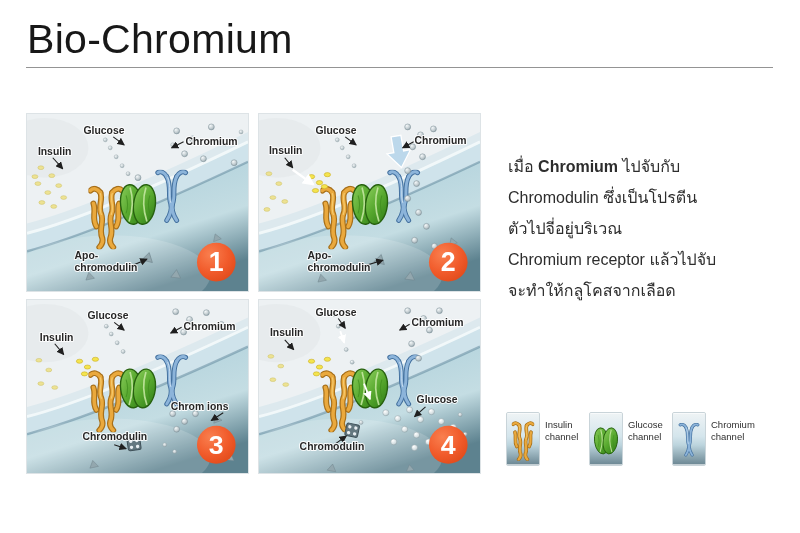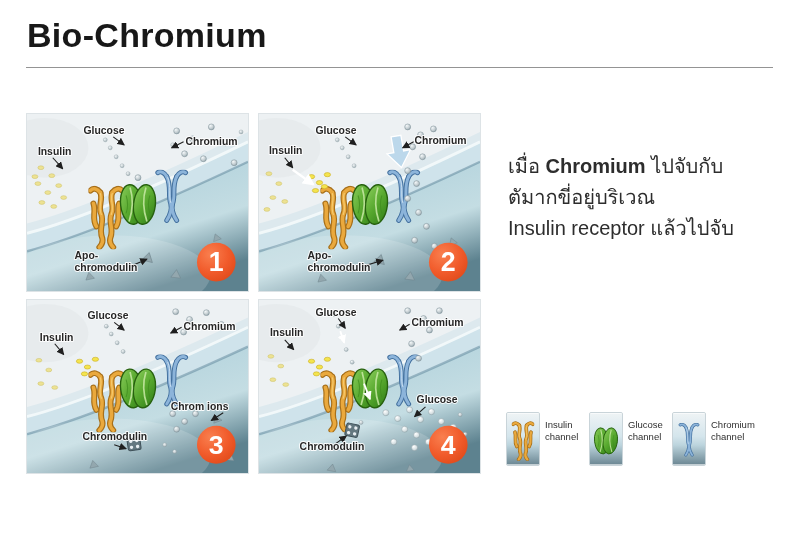--- a/index.html
+++ b/index.html
@@ -6,36 +6,36 @@
   html,body { width:800px; height:533px; }
   body {
     background:#ffffff;
     font-family:"Liberation Sans", sans-serif;
     position:relative;
     overflow:hidden;
   }
   .slide { position:absolute; inset:0; }
   .title {
     position:absolute; left:27px; top:16px;
-    font-size:34px; font-weight:bold; color:#181818; letter-spacing:.3px;
+    font-size:41px; font-weight:normal; color:#181818; letter-spacing:.3px;
   }
   .rule { position:absolute; left:26px; top:67px; width:747px; height:1px; background:#949494; }
   .panel {
     position:absolute; width:223px;
     border:1px solid #dde3e6; background:#edf1f3;
   }
   .panel svg { display:block; width:100%; height:100%; }
   #panel1 { left:26px;  top:113px; height:179px; }
   #panel2 { left:258px; top:113px; height:179px; }
   #panel3 { left:26px;  top:299px; height:175px; }
   #panel4 { left:258px; top:299px; height:175px; }
 
   .desc {
     position:absolute; left:508px; top:151px; width:292px;
-    font-size:20px; line-height:31px; color:#2d2d2d;
+    font-size:16px; line-height:31px; color:#2d2d2d;
   }
   .desc b { font-weight:bold; }
 
   .legend { position:absolute; left:506px; top:412px; display:flex; }
   .legend-item { width:83px; display:flex; gap:5px; }
   .tile {
     width:34px; height:54px; flex:0 0 34px;
     border:1px solid #c9d4d9; border-radius:2px; overflow:hidden;
   }
   .tile svg { display:block; width:100%; height:100%; }
@@ -429,22 +429,24 @@
       <text class="lbl" x="41" y="154">Chromodulin</text>
       <g>
         <circle cx="191" cy="149" r="19.5" fill="url(#gBadge)"></circle>
         <text class="badgeNum" x="191" y="158">4</text>
       </g>
     </svg>
   </div>
 
   <div class="desc">
     <div><span>เมื่อ </span><b>Chromium</b><span> ไปจับกับ</span></div>
-    <div>ตัมากขี่อยู่บริเวณ</div>
-    <div>Insulin receptor แล้วไปจับ</div>
+    <div>Chromodulin ซึ่งเป็นโปรตีน</div>
+    <div>ตัวไปจี่อยู่บริเวณ</div>
+    <div>Chromium receptor แล้วไปจับ</div>
+    <div>จะทำให้กลูโคสจากเลือด</div>
   </div>
 
   <div class="legend">
     <div class="legend-item">
       <span class="tile">
         <svg viewBox="0 0 34 54">
             <rect width="34" height="54" fill="url(#gTile)"></rect>
             <use href="#symReceptor" x="5" y="8" width="24" height="42"></use>
           </svg>
       </span>

